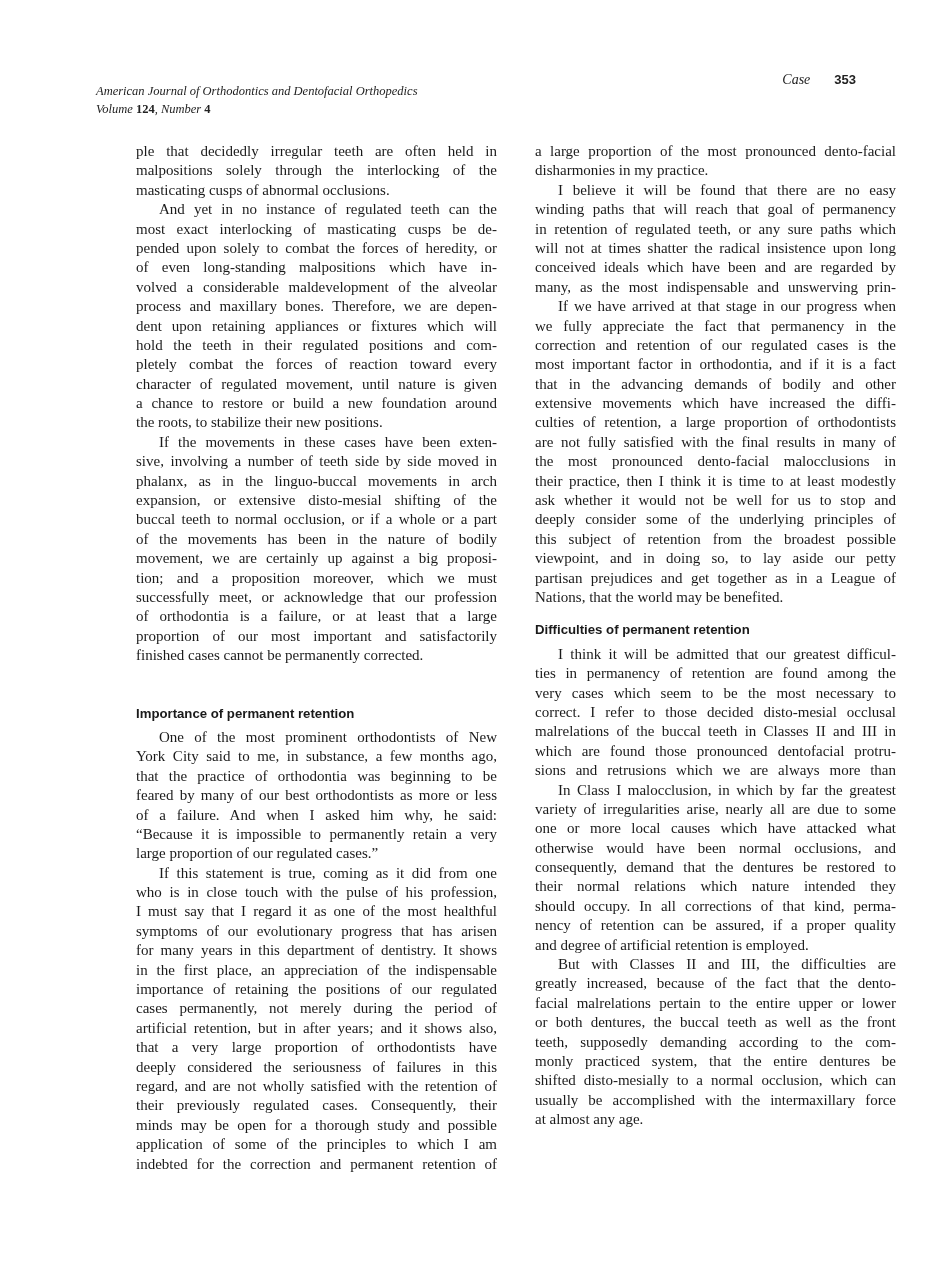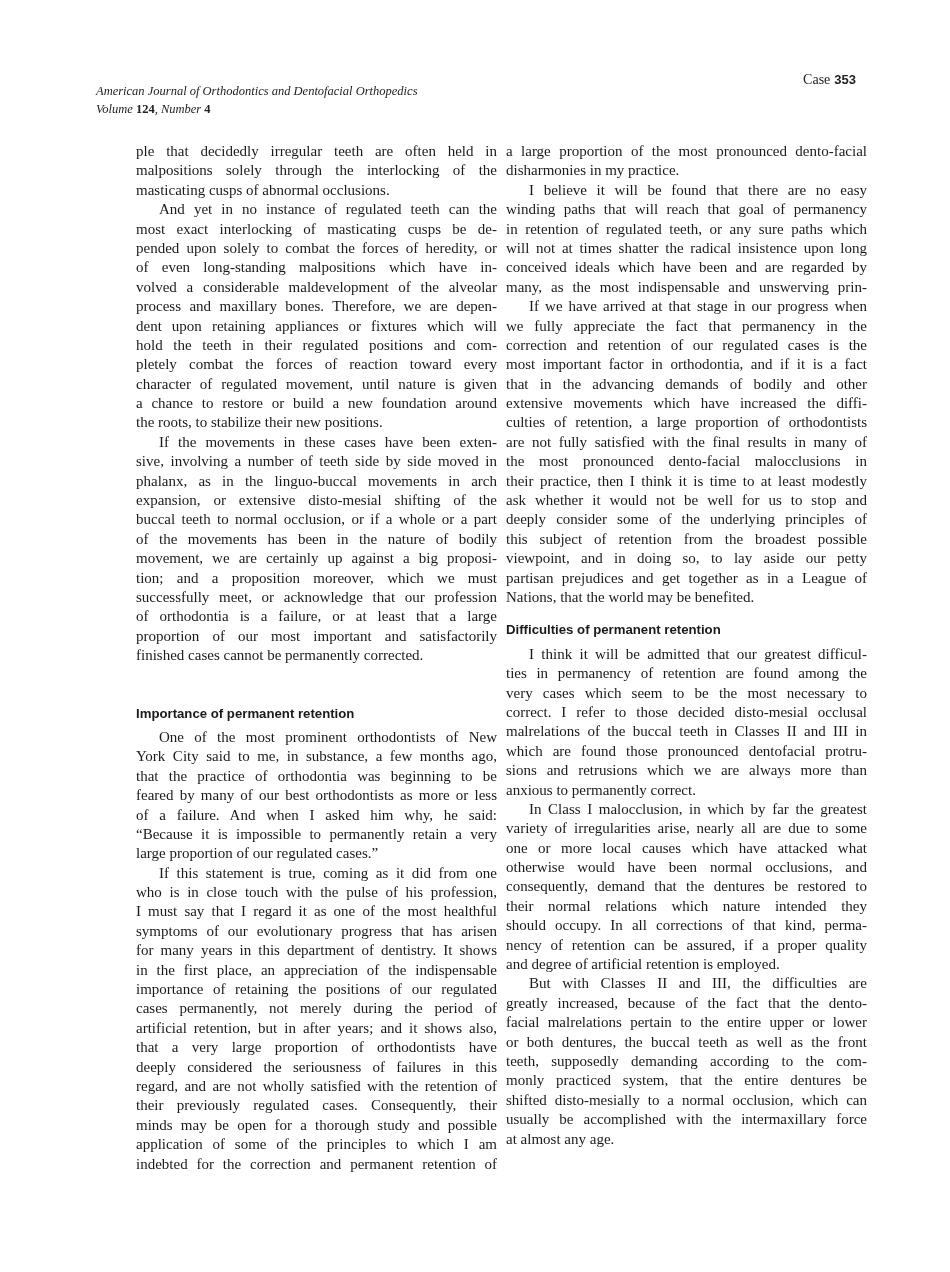--- a/index.html
+++ b/index.html
@@ -1,24 +1,24 @@
 <!DOCTYPE html>
 <html><head>
   <meta charset="utf-8">
   <style>
     html, body { margin: 0; padding: 0; background: #ffffff; }
     body { width: 950px; height: 1272px; position: relative; overflow: hidden; color: #1a1a1a; }
     .header-left { position: absolute; left: 96px; top: 82px; font-family: "Liberation Serif", serif; font-style: italic; font-size: 12.5px; line-height: 18px; color: #222; }
     .header-left .upright { font-style: normal; font-weight: bold; }
     .header-right { position: absolute; right: 94px; top: 71px; font-size: 13px; line-height: 18px; color: #222; }
-    .header-right .case { font-family: "Liberation Serif", serif; font-size: 14px; margin-right: 4px; }
+    .header-right .case { font-family: "Liberation Serif", serif; font-style: italic; font-size: 14px; margin-right: 24px; }
     .header-right .pnum { font-family: "Liberation Sans", sans-serif; font-weight: bold; font-size: 13px; }
     .col { position: absolute; width: 361px; font-family: "Liberation Serif", serif; font-size: 15px; line-height: 19.4px; margin-left: 40px; }
     .col-left { left: 96px; top: 142px; }
-    .col-right { left: 466px; top: 142px; }
+    .col-right { left: 495px; top: 142px; }
     .ln { display: block; height: 19.4px; text-align: justify; text-align-last: justify; white-space: nowrap; overflow: visible; }
     .ln.last { text-align-last: left; }
     .ln.indent { text-indent: 23px; }
     .heading { font-family: "Liberation Sans", sans-serif; font-weight: bold; font-size: 13.2px; line-height: 19.4px; display: block; }
     .gap-big { height: 38px; }
     .gap-small { height: 13px; }
     .gap-after-h { height: 5px; }
   </style>
 </head>
 <body>
@@ -133,21 +133,20 @@
   <div class="heading">Difficulties of permanent retention</div>
   <div class="gap-after-h"></div>
   <div>
       <span class="ln indent">I think it will be admitted that our greatest difficul-</span>
       <span class="ln">ties in permanency of retention are found among the</span>
       <span class="ln">very cases which seem to be the most necessary to</span>
       <span class="ln">correct. I refer to those decided disto-mesial occlusal</span>
       <span class="ln">malrelations of the buccal teeth in Classes II and III in</span>
       <span class="ln">which are found those pronounced dentofacial protru-</span>
       <span class="ln">sions and retrusions which we are always more than</span>
-      <span class="ln last">anxious to permanently correct.</span>
     </div>
   <div>
       <span class="ln indent">In Class I malocclusion, in which by far the greatest</span>
       <span class="ln">variety of irregularities arise, nearly all are due to some</span>
       <span class="ln">one or more local causes which have attacked what</span>
       <span class="ln">otherwise would have been normal occlusions, and</span>
       <span class="ln">consequently, demand that the dentures be restored to</span>
       <span class="ln">their normal relations which nature intended they</span>
       <span class="ln">should occupy. In all corrections of that kind, perma-</span>
       <span class="ln">nency of retention can be assured, if a proper quality</span>

